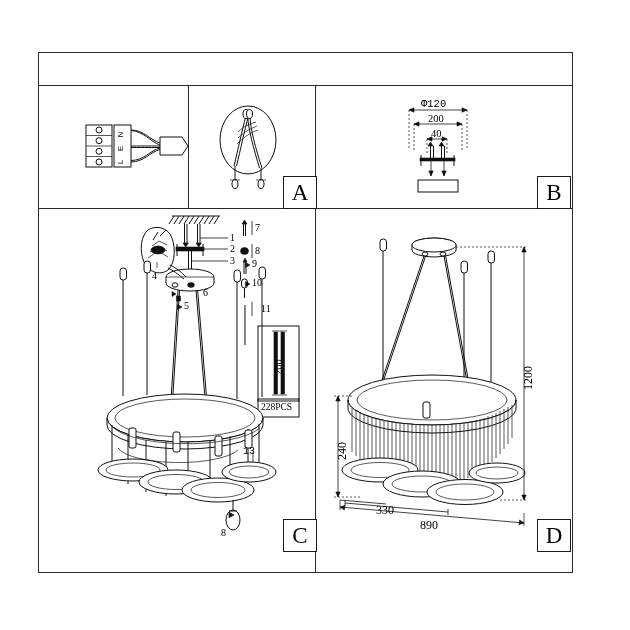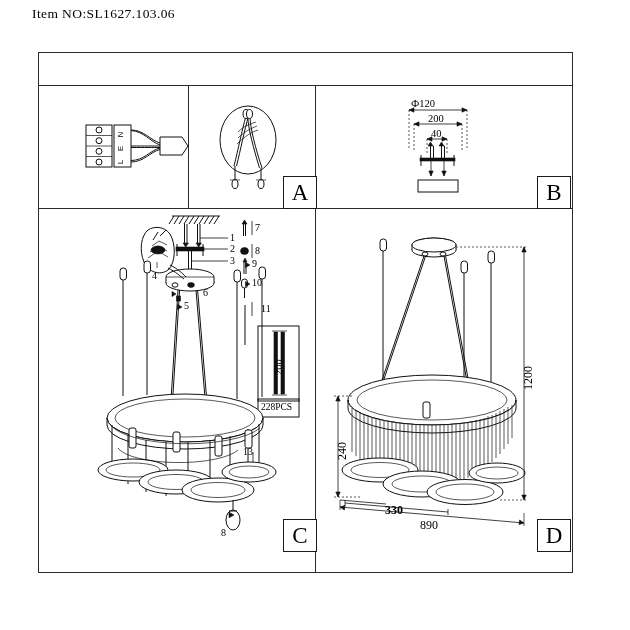--- a/index.html
+++ b/index.html
@@ -22,21 +22,20 @@
   .fillk{fill:#111;stroke:#111;stroke-width:.6;}
   .hatchline{stroke:#111;stroke-width:1;}
 </style>
 </head>
 <body>
 
 <div id="sheet">
 
   <div class="frame"></div>
 
-  <div class="ttl">Item NO:SL1627.103.06</div>
 
   <div class="hline" style="left:38px;top:85px;width:535px;"></div>
   <div class="hline" style="left:38px;top:208px;width:535px;"></div>
   <div class="vline" style="left:315px;top:85px;height:488px;"></div>
   <div class="vline" style="left:188px;top:85px;height:123px;"></div>
 
   <svg width="630" height="630">
 
     <rect x="86" y="125" width="26" height="42" class="fillw"></rect>
     <line x1="86" y1="135.5" x2="112" y2="135.5" class="st-thin"></line>
@@ -115,21 +114,21 @@
     <line x1="454" y1="155" x2="454" y2="166" class="st"></line>
 
     <line x1="431" y1="161" x2="431" y2="176" class="st-d"></line>
     <line x1="444" y1="161" x2="444" y2="176" class="st-d"></line>
     <path d="M431,176 l-2.2,-5 h4.4 z" class="fillk"></path>
     <path d="M444,176 l-2.2,-5 h4.4 z" class="fillk"></path>
 
     <rect x="418" y="180" width="40" height="12" class="fillw"></rect>
   </svg>
 
-  <div class="dimtxt" style="left:411px;top:98px;">Ф120</div>
+  <div class="dimtxt" style="left:421px;top:98px;font-family:Liberation Mono, monospace;">Ф120</div>
   <div class="dimtxt" style="left:428px;top:113px;">200</div>
   <div class="dimtxt" style="left:431px;top:128px;">40</div>
 
   <div class="cellbadge" style="left:537px;top:176px;">B</div>
 
   <svg width="630" height="630">
 
     <line x1="172" y1="216" x2="220" y2="216" class="st"></line>
     <g class="hatchline">
       <line x1="174" y1="216" x2="169" y2="224"></line>
@@ -280,21 +279,21 @@
   <div class="callout" style="left:230px;top:255px;">3</div>
   <div class="callout" style="left:152px;top:270px;">4</div>
   <div class="callout" style="left:184px;top:300px;">5</div>
   <div class="callout" style="left:203px;top:287px;">6</div>
   <div class="callout" style="left:255px;top:222px;">7</div>
   <div class="callout" style="left:255px;top:245px;">8</div>
   <div class="callout" style="left:252px;top:258px;">9</div>
   <div class="callout" style="left:252px;top:277px;text-align:right;">10</div>
   <div class="callout" style="left:255px;top:303px;margin-left:6px;">11</div>
   <div class="callout" style="left:221px;top:527px;">8</div>
-  <div class="callout" style="left:243px;top:446px;">13</div>
+  <div class="callout" style="left:243px;top:446px;font-family:Liberation Mono, monospace;">13</div>
 
   <div class="dimtxt rot" style="left:273px;top:375px;">200</div>
   <div class="dimtxt" style="left:261px;top:402px;font-size:9.5px;">228PCS</div>
 
   <div class="cellbadge" style="left:283px;top:519px;">C</div>
 
   <svg width="630" height="630">
 
     <ellipse cx="434" cy="250" rx="22" ry="7" class="fillw"></ellipse>
     <path d="M412,250 v-5 a22,7 0 0 1 44,0 v5" class="fillw"></path>
@@ -403,18 +402,18 @@
 
     <path d="M340,507 L524,523" class="st-d"></path>
     <path d="M340,507 l5,-1.6 l-.6,4.6 z" class="fillk"></path>
     <path d="M524,523 l-5,1.6 l.6,-4.6 z" class="fillk"></path>
     <line x1="340" y1="500" x2="340" y2="510" class="st-thin"></line>
     <line x1="524" y1="513" x2="524" y2="526" class="st-thin"></line>
   </svg>
 
   <div class="dimtxt rot" style="left:521px;top:390px;font-size:12px;">1200</div>
   <div class="dimtxt rot" style="left:335px;top:460px;font-size:12px;">240</div>
-  <div class="dimtxt" style="left:385px;top:503px;font-size:12px;font-weight:bold;">330</div>
+  <div class="dimtxt" style="left:376px;top:503px;font-size:12px;">330</div>
   <div class="dimtxt" style="left:420px;top:518px;font-size:12px;text-align:right;">890</div>
 
   <div class="cellbadge" style="left:537px;top:519px;">D</div>
 
 </div>
 
 </body></html>

